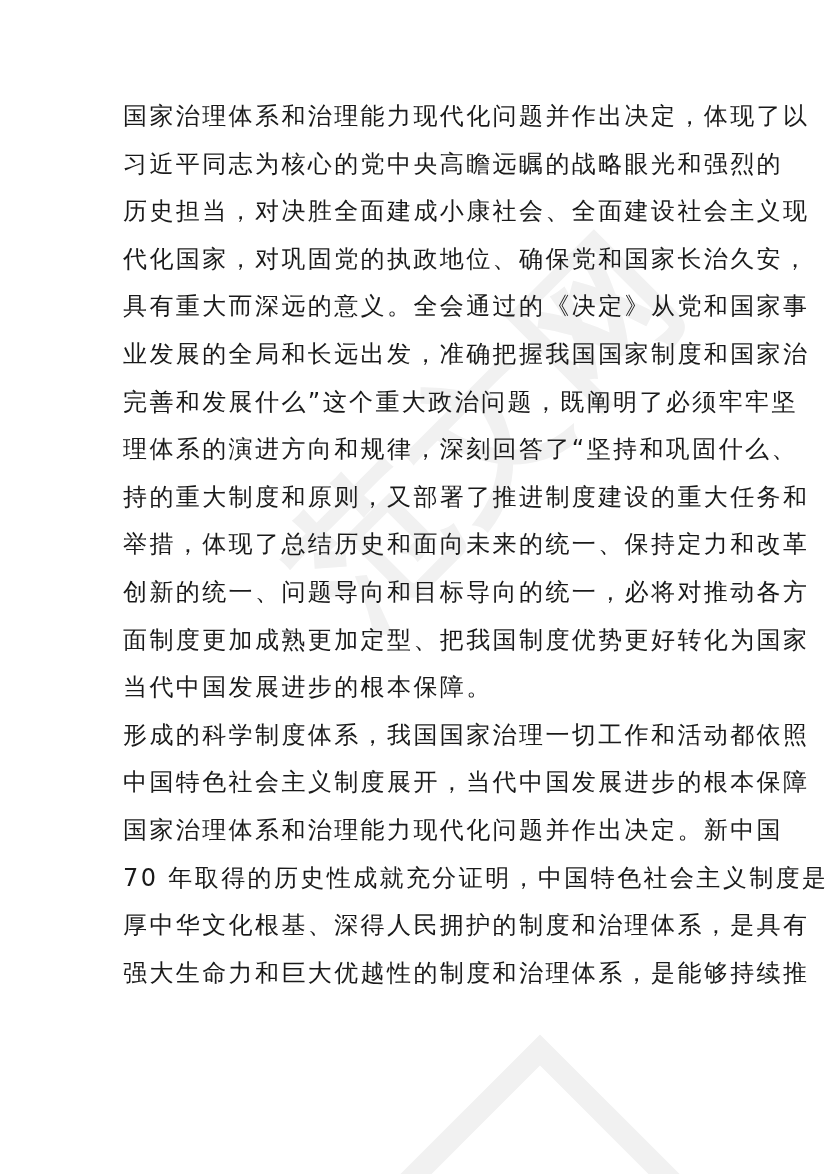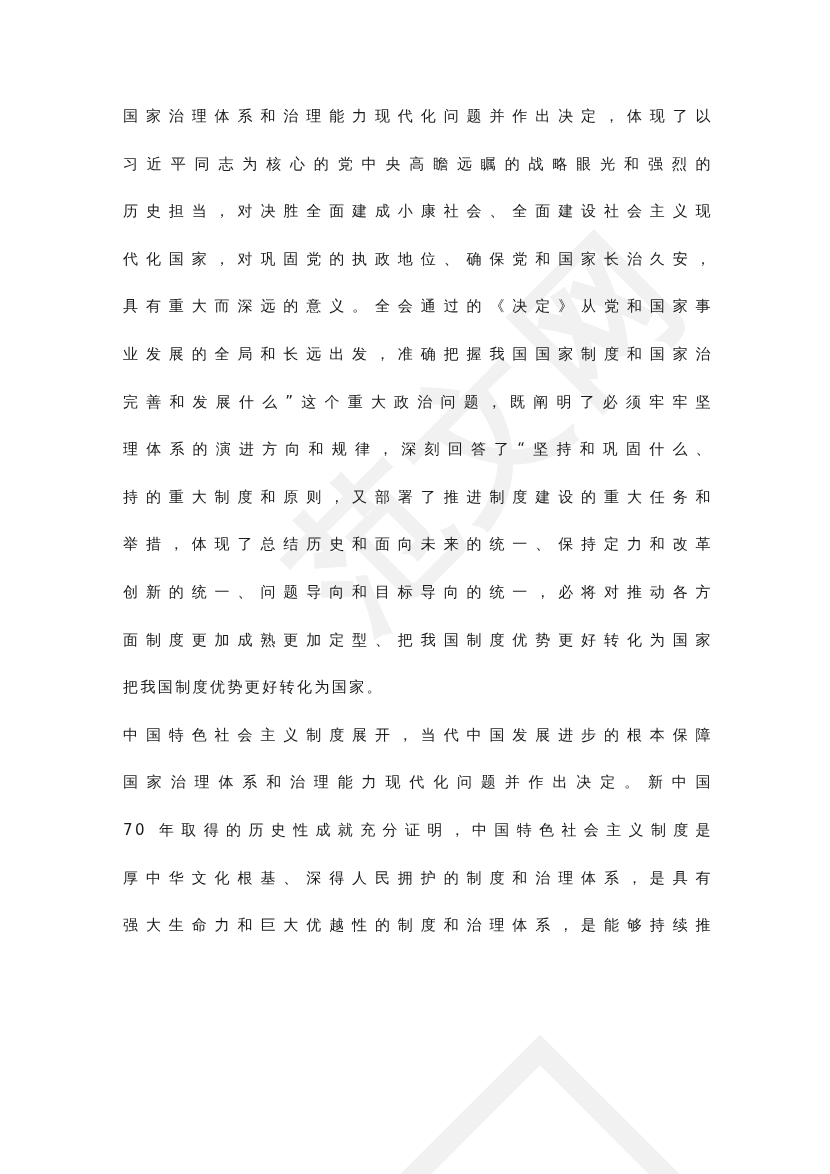--- a/index.html
+++ b/index.html
@@ -40,21 +40,21 @@
     }
     .page {
       position: absolute;
       left: 123px;
       top: 93px;
       width: 590px;
     }
     .line {
       height: 47.6px;
       line-height: 47.6px;
-      font-size: 15px;
+      font-size: 24px;
       letter-spacing: 2.4px;
       white-space: nowrap;
       text-align: justify;
       text-align-last: justify;
       position: relative;
     }
     .line.last {
       text-align-last: left;
     }
     .line.indent {
@@ -74,22 +74,23 @@
     <div class="line">历史担当，对决胜全面建成小康社会、全面建设社会主义现</div>
     <div class="line">代化国家，对巩固党的执政地位、确保党和国家长治久安，</div>
     <div class="line">具有重大而深远的意义。全会通过的《决定》从党和国家事</div>
     <div class="line">业发展的全局和长远出发，准确把握我国国家制度和国家治</div>
     <div class="line">完善和发展什么”这个重大政治问题，既阐明了必须牢牢坚</div>
     <div class="line">理体系的演进方向和规律，深刻回答了“坚持和巩固什么、</div>
     <div class="line">持的重大制度和原则，又部署了推进制度建设的重大任务和</div>
     <div class="line">举措，体现了总结历史和面向未来的统一、保持定力和改革</div>
     <div class="line">创新的统一、问题导向和目标导向的统一，必将对推动各方</div>
     <div class="line">面制度更加成熟更加定型、把我国制度优势更好转化为国家</div>
-    <div class="line last">把我国制度优势更好转化为国家。</div>
+    <div class="line last">当代中国发展进步的根本保障。</div>
   </div>
   <div>
+    <div class="line">形成的科学制度体系，我国国家治理一切工作和活动都依照</div>
     <div class="line">中国特色社会主义制度展开，当代中国发展进步的根本保障</div>
     <div class="line">国家治理体系和治理能力现代化问题并作出决定。新中国</div>
     <div class="line">70 年取得的历史性成就充分证明，中国特色社会主义制度是</div>
     <div class="line">厚中华文化根基、深得人民拥护的制度和治理体系，是具有</div>
     <div class="line">强大生命力和巨大优越性的制度和治理体系，是能够持续推</div>
   </div>
 </div>
 
 </body></html>

